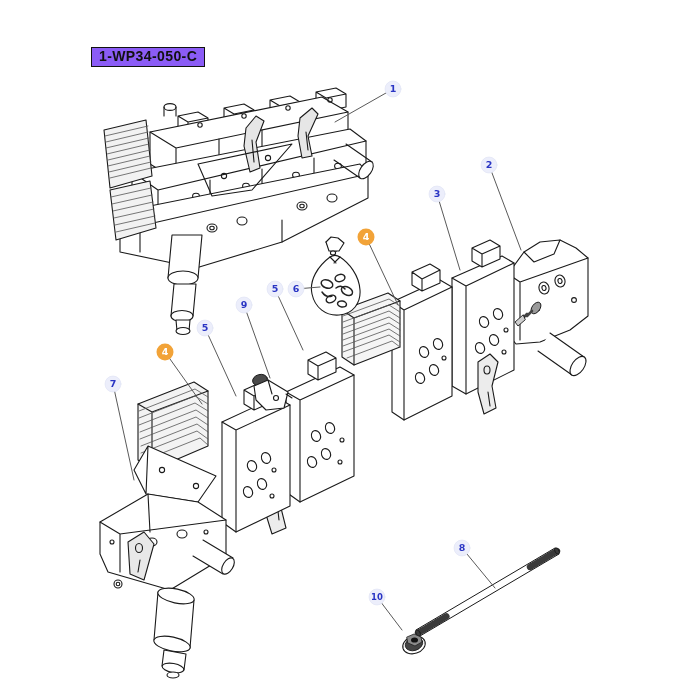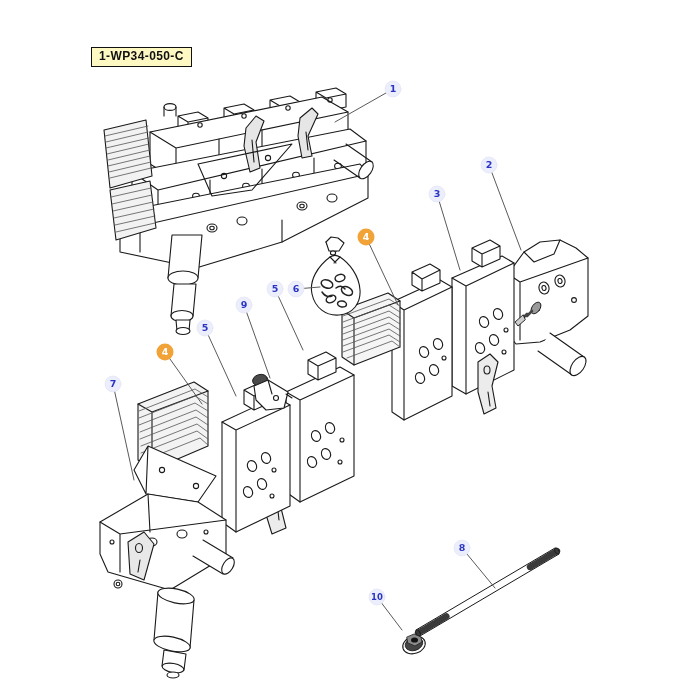--- a/index.html
+++ b/index.html
@@ -2,23 +2,23 @@
 <html><head>
 <meta charset="utf-8">
 <style>
   html,body { margin:0; padding:0; background:#ffffff; }
   .stage {
     position:relative; width:700px; height:700px; background:#ffffff;
     font-family:"Liberation Sans", sans-serif; overflow:hidden;
   }
   .ref-box {
     position:absolute; left:91px; top:47px;
-    border:1.6px solid #111; background:#fef9c3;
+    border:1.6px solid #111; background:#8b5cf6;
     padding:1px 7px 2px 7px;
-    font-size:12px; font-weight:600; letter-spacing:0.4px; color:#111;
+    font-size:14px; font-weight:600; letter-spacing:0.4px; color:#111;
     line-height:15px;
   }
   svg { position:absolute; left:0; top:0; }
   .callout-text {
     font-family:"DejaVu Sans", sans-serif;
     font-weight:bold;
   }
 </style>
 </head>
 <body>

